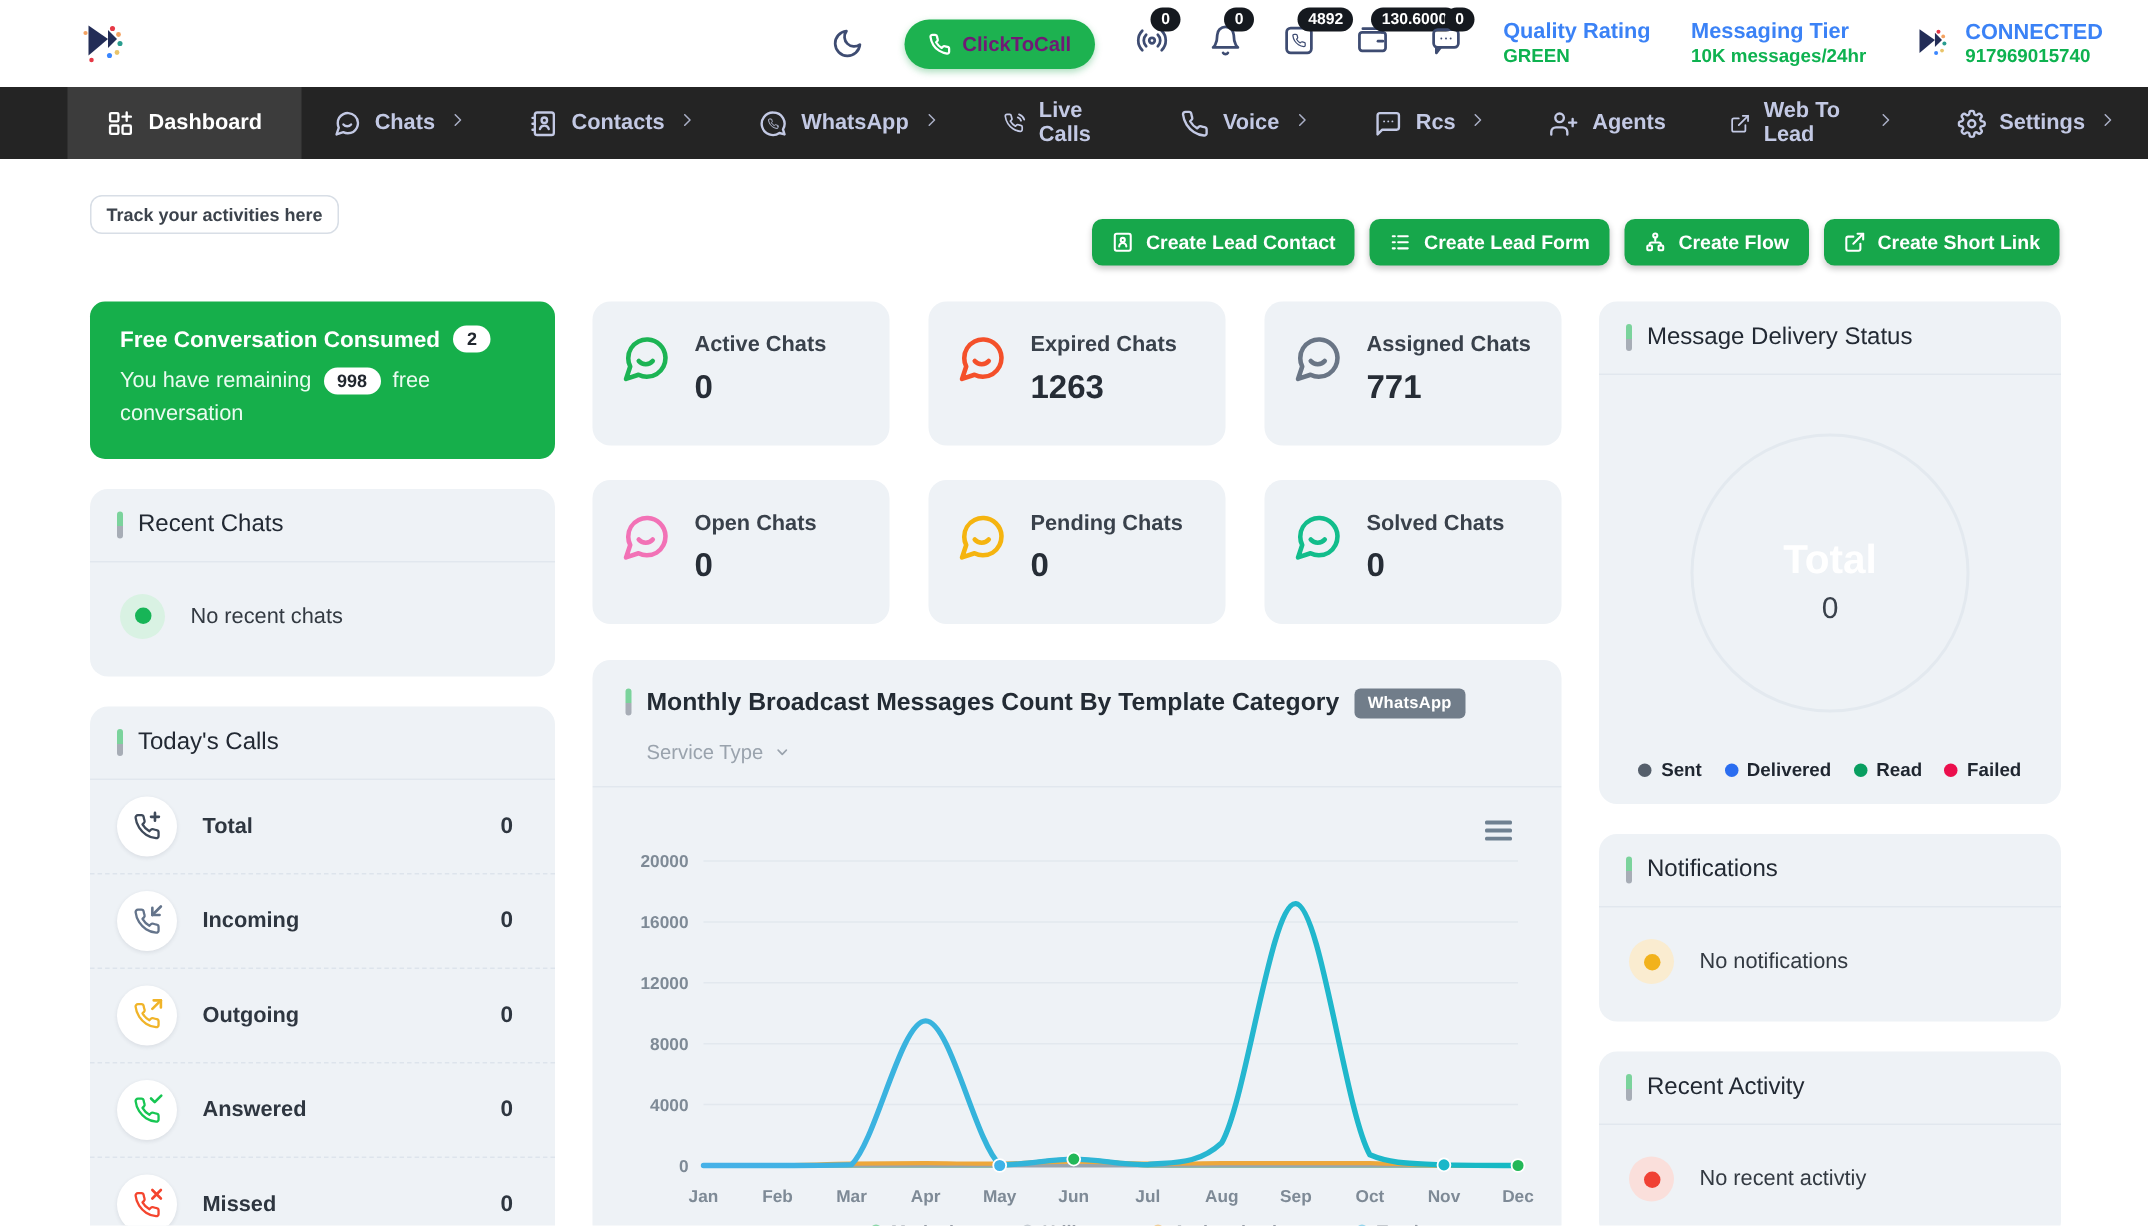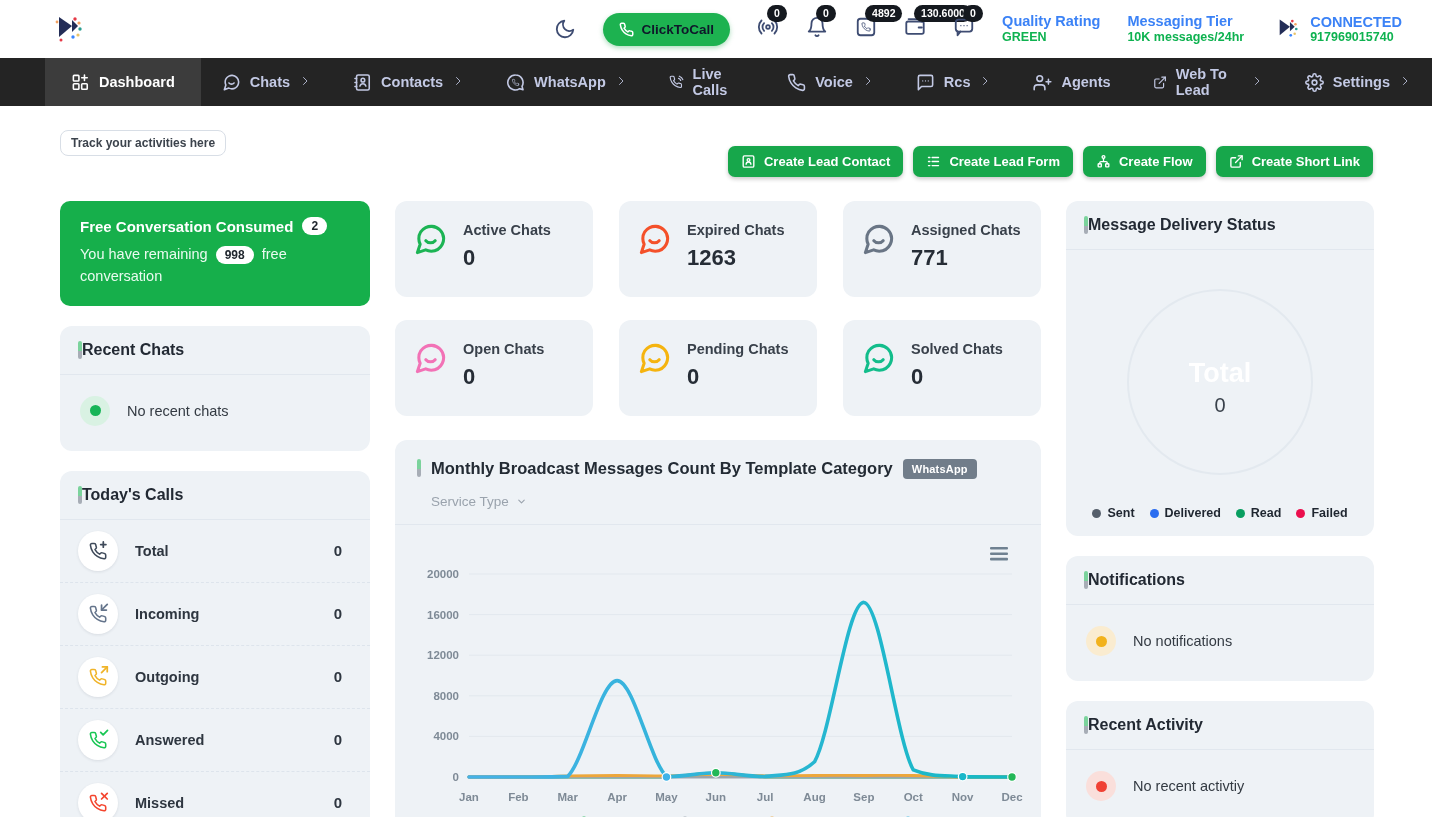--- a/index.html
+++ b/index.html
@@ -10,21 +10,21 @@
     -webkit-font-smoothing:antialiased;
   }
   .page { position:relative; width:1432px; height:817px; overflow:hidden; }
 
   
   .topbar { height:58px; display:flex; align-items:center; padding:0 30px 0 48px; background:#fff; }
   .brand svg { display:block; }
   .topbar-right { margin-left:auto; display:flex; align-items:center; gap:27px; }
   .icon-btn { background:none; border:none; padding:0; cursor:pointer; color:#3e4c72; display:flex; }
   .icon-btn svg, .badged svg { width:22px; height:22px; stroke:currentColor; fill:none; stroke-width:2; stroke-linecap:round; stroke-linejoin:round; }
-  .ctc-btn { background:#1db250; color:#0f172a; border:none; border-radius:17px; height:33px; padding:0 16px;
+  .ctc-btn { background:#1db250; color:#701a75; border:none; border-radius:17px; height:33px; padding:0 16px;
              font-family:inherit; font-size:13.5px; font-weight:bold; display:flex; align-items:center; gap:8px; cursor:pointer;
              box-shadow:0 2px 5px rgba(20,160,70,.35); }
   .ctc-btn svg { width:15px; height:15px; stroke:#fff; fill:none; stroke-width:2.4; stroke-linecap:round; stroke-linejoin:round; }
   .badged { position:relative; color:#3e4c72; cursor:pointer; }
   .badge { position:absolute; top:-11px; left:10px; background:#15191f; color:#fff; font-size:10.5px; font-weight:bold;
            border-radius:10px; padding:3px 7px; line-height:1; white-space:nowrap; }
   .meta { line-height:1.25; }
   .meta-label { font-size:14.5px; font-weight:bold; color:#3b82f6; }
   .meta-value { font-size:12.5px; font-weight:bold; }
   .txt-green { color:#0eb250; }
@@ -46,22 +46,22 @@
   .actions { display:flex; gap:10px; margin-top:16px; }
   .action-btn { background:#17a74b; color:#fff; border:none; border-radius:7px; height:31px; padding:0 13px;
                 font-family:inherit; font-size:13px; font-weight:bold; display:flex; align-items:center; gap:8px; cursor:pointer;
                 box-shadow:0 2px 4px rgba(0,0,0,.22); }
   .action-btn svg { width:15px; height:15px; stroke:#fff; fill:none; stroke-width:2.2; stroke-linecap:round; stroke-linejoin:round; }
 
   .grid { display:grid; grid-template-columns:310px 646px 308px; gap:24px 25px; align-items:start; }
   .col { display:flex; flex-direction:column; gap:20px; }
 
   .panel { background:#eef2f6; border-radius:12px; }
-  .panel-header { display:flex; align-items:center; padding:15px 18px; border-bottom:1px solid #e1e7ee;
-                  font-size:16px; font-weight:bold; color:#222933; }
+  .panel-header { display:flex; align-items:center; gap:10px; padding:15px 18px; border-bottom:1px solid #e1e7ee;
+                  font-size:16px; font-weight:normal; color:#222933; }
   .accent { width:4px; height:18px; border-radius:2px; background:linear-gradient(#7bd39c 55%, #a7adb6 45%); flex:none; }
 
   
   .green-card { background:#16af4b; border-radius:10px; padding:16px 20px 18px; color:#fff; }
   .gc-title { font-size:15px; font-weight:bold; display:flex; align-items:center; gap:9px; margin-bottom:8px; }
   .pill { background:#fff; color:#20262e; border-radius:11px; font-size:12px; font-weight:bold; padding:2px 9px; }
   .gc-line { font-size:14.5px; color:#eafbf0; line-height:1.55; }
   .gc-line .pill { margin:0 4px; }
 
   .empty-row { display:flex; align-items:center; gap:17px; padding:21px 20px 25px; }

